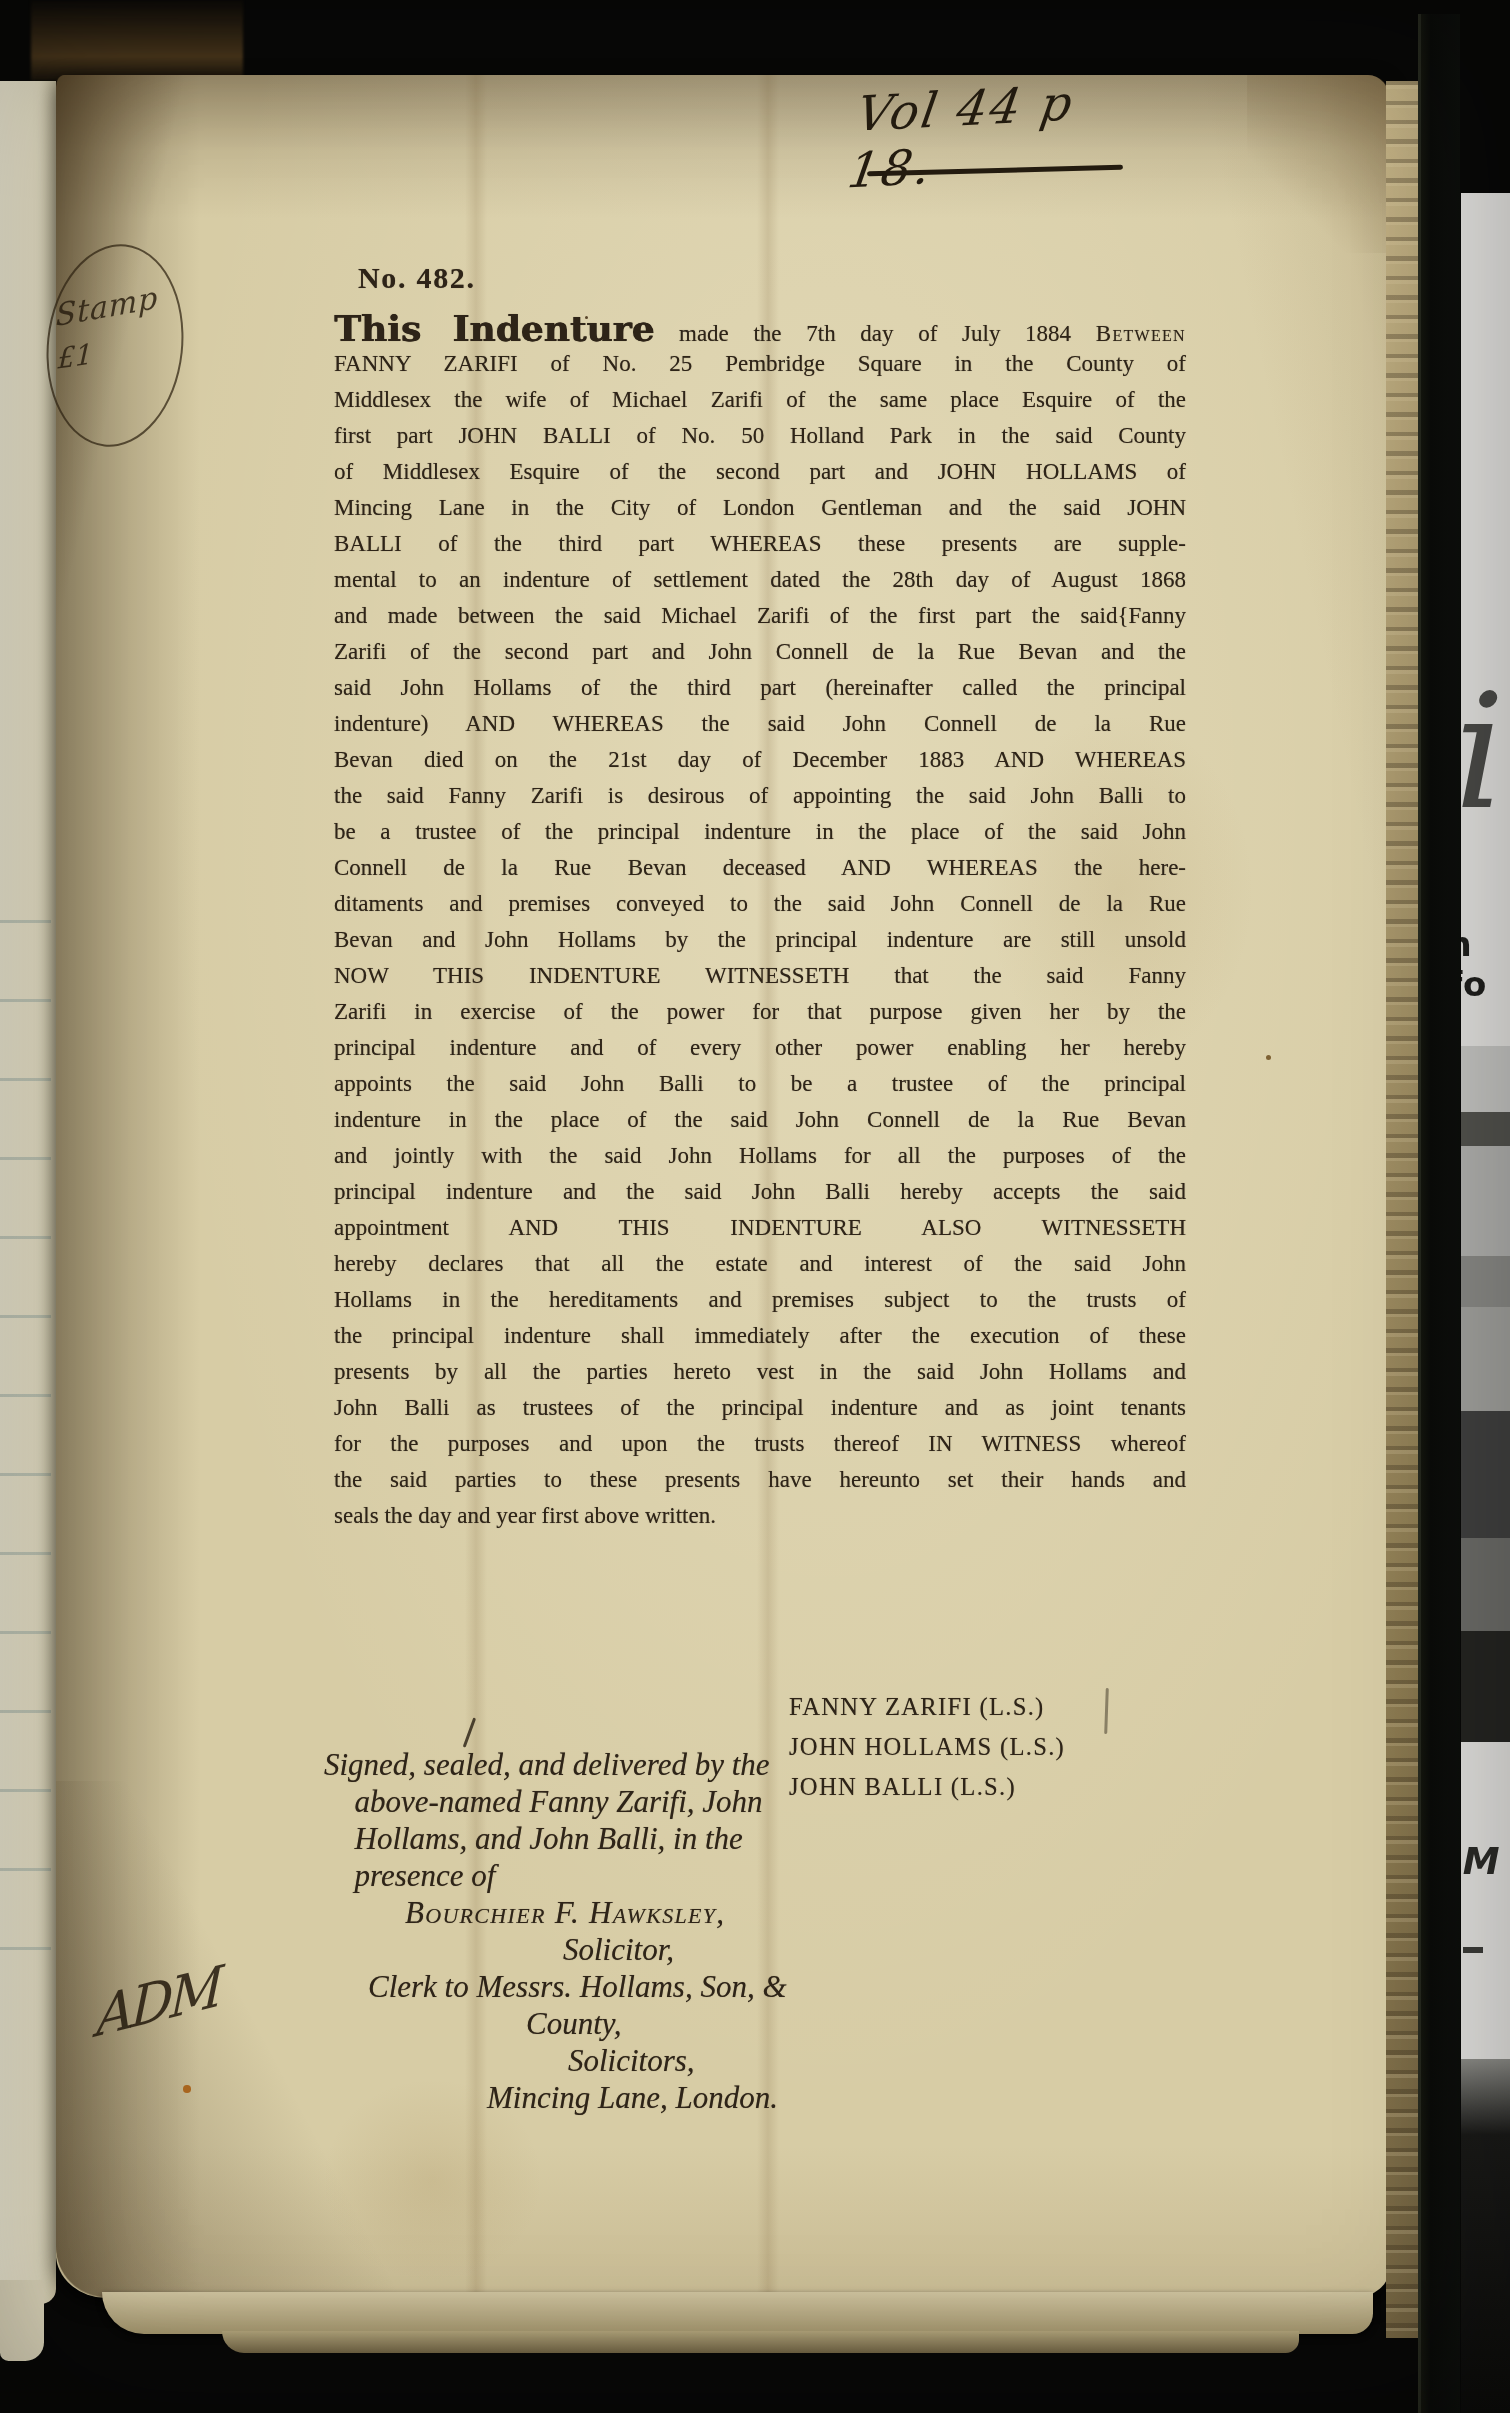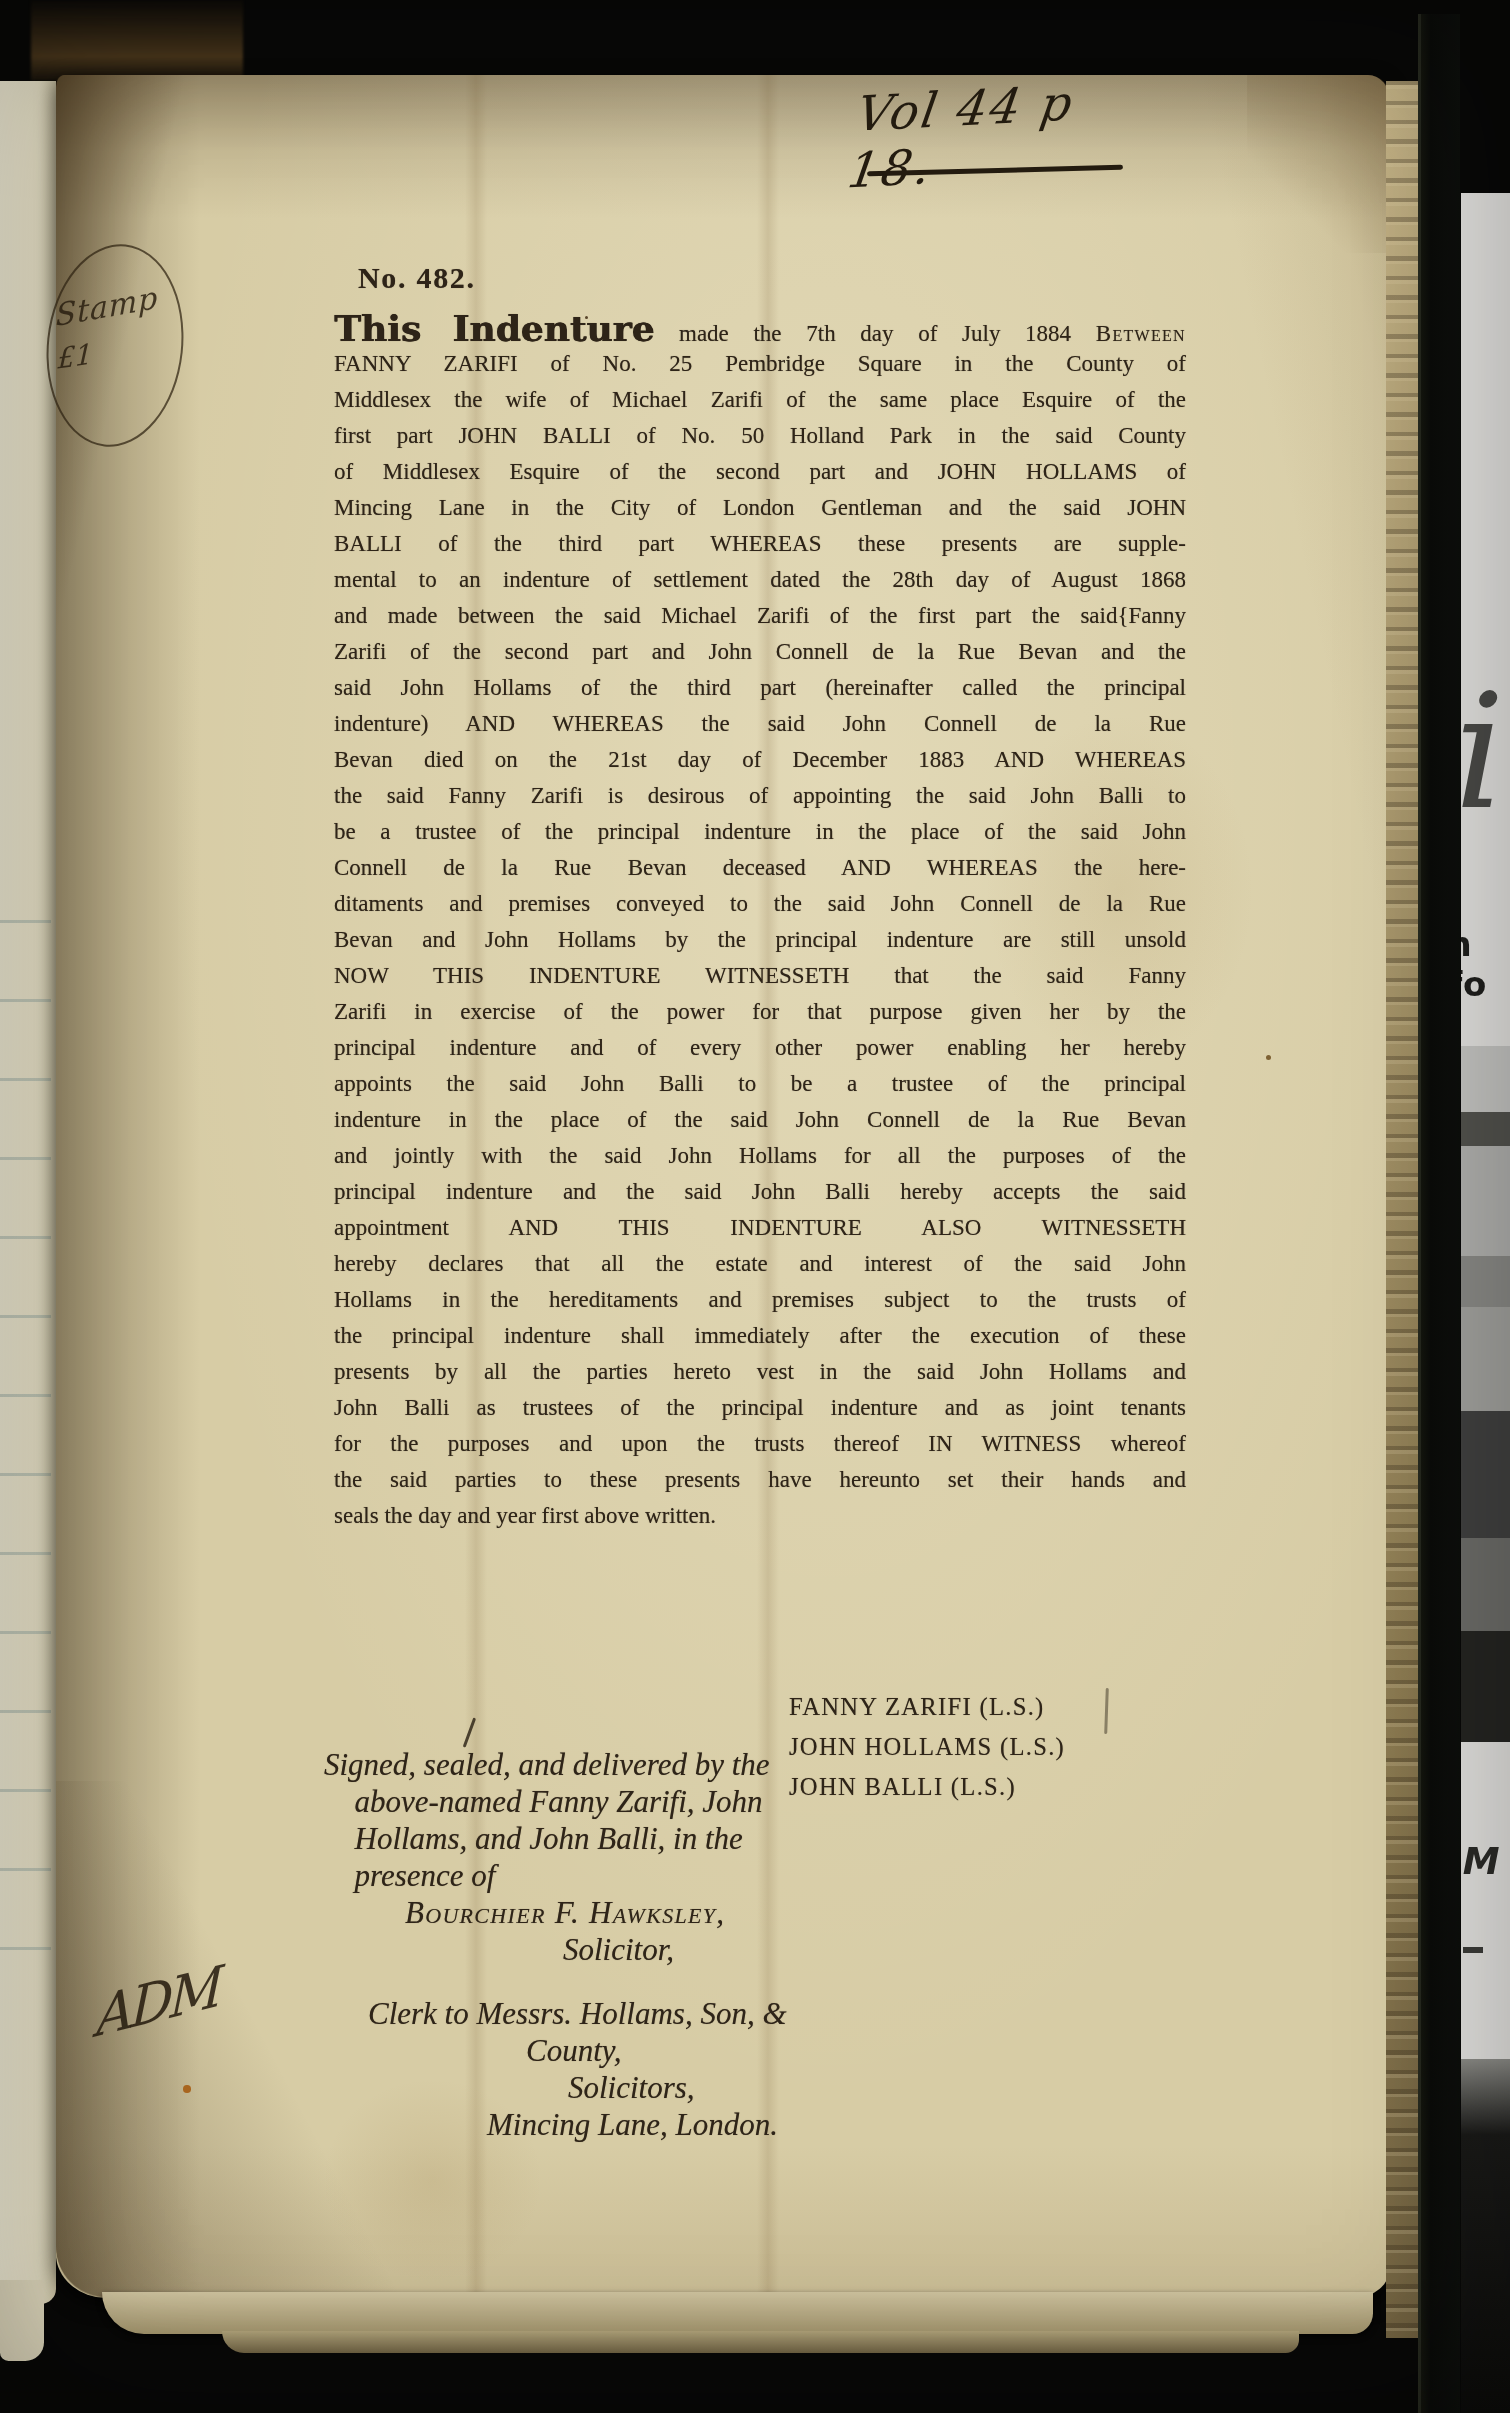--- a/index.html
+++ b/index.html
@@ -97,21 +97,21 @@
   .smallcaps{font-variant:small-caps;letter-spacing:1.3px;}
 
   .signatures{position:absolute;left:789px;top:1687px;}
   .sig-line{height:40px;line-height:40px;font-size:24.6px;letter-spacing:1.3px;}
 
   .attestation{position:absolute;left:324px;top:1746px;width:662px;font-size:31px;font-style:italic;}
   .att-line{height:37px;line-height:37px;}
   .att-line:nth-child(2),.att-line:nth-child(3),.att-line:nth-child(4){padding-left:30.5px;}
   .att-line:nth-child(5){padding-left:81px;font-variant:small-caps;letter-spacing:1.3px;}
   .att-line:nth-child(6){padding-left:239px;}
-  .att-line:nth-child(7){padding-left:44px;margin-top:27px;}
+  .att-line:nth-child(7){padding-left:44px;}
   .att-line:nth-child(8){padding-left:202px;}
   .att-line:nth-child(9){padding-left:244px;}
   .att-line:nth-child(10){padding-left:163px;}
 
   
   .handwriting{font-family:"DejaVu Serif",serif;font-style:italic;color:#241c10;}
   .vol-note{position:absolute;left:853px;top:78px;width:305px;font-size:48px;letter-spacing:2.5px;
       transform:rotate(-3deg) skewX(-12deg);}
   .vol-underline{position:absolute;left:867px;top:168px;width:256px;height:5.1px;background:#241c10;
       border-radius:2.5px;transform:rotate(-1.5deg);}

